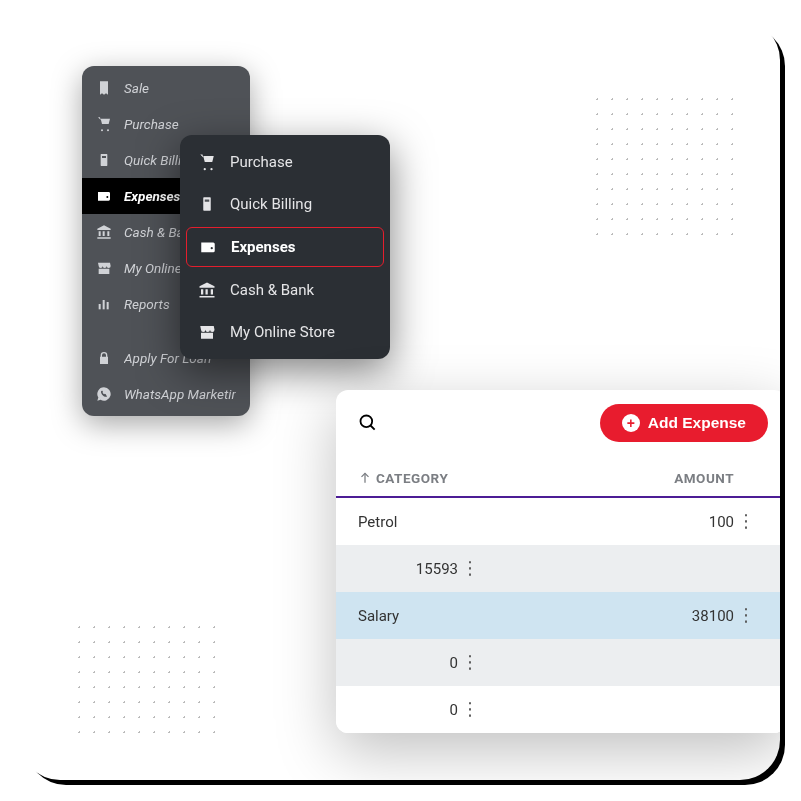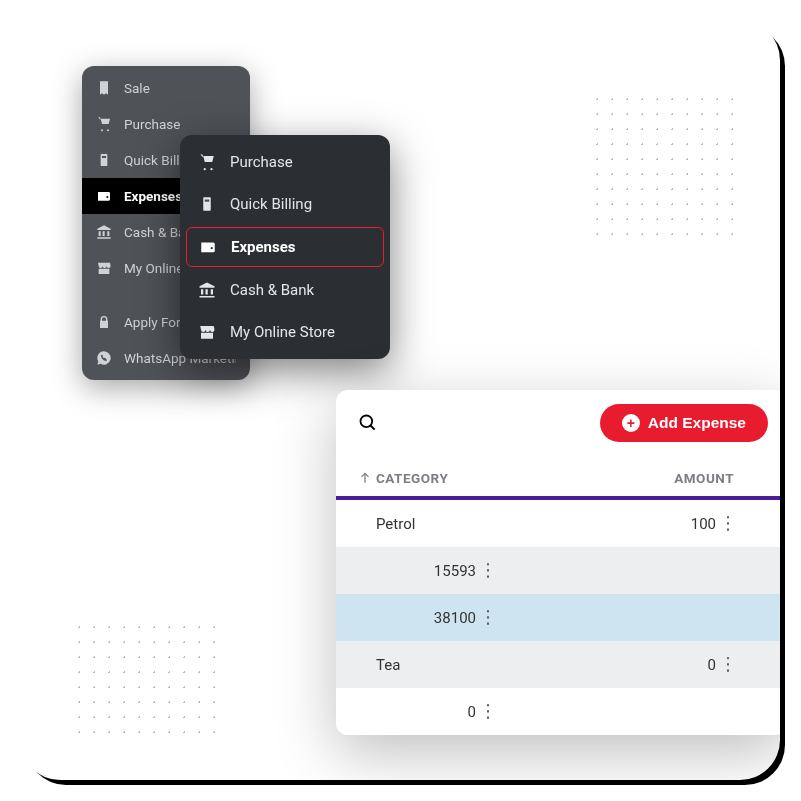--- a/index.html
+++ b/index.html
@@ -48,20 +48,21 @@
   }
   .sidebar1 .item {
     display: flex;
     align-items: center;
     gap: 12px;
     padding: 10px 14px;
     color: #d0d2d6;
     font-size: 13.5px;
     cursor: pointer;
     white-space: nowrap;
+    font-style: italic;
   }
   .sidebar1 .item.group-top { margin-top: 18px; }
   .sidebar1 .item.active {
     background: #000;
     color: #fff;
     font-weight: 700;
   }
   .sidebar1 .icon {
     flex: 0 0 16px;
     display: inline-flex;
@@ -140,33 +141,33 @@
   .add-btn .plus-circle {
     width: 18px; height: 18px;
     background: #fff; color: #e81c2e;
     border-radius: 50%;
     display: inline-flex; align-items: center; justify-content: center;
     font-weight: 700; font-size: 14px; line-height: 1;
   }
   .table-head {
     display: flex;
     padding: 14px 22px 10px;
-    border-bottom: 4px solid #4c1d95;
+    border-bottom: 2px solid #4c1d95;
     color: #7b7e83;
     font-size: 13.5px;
     font-weight: 700;
     letter-spacing: 0.5px;
   }
   .col-cat { flex: 1; display:flex; align-items:center; gap:4px;}
   .col-amt { width: 100px; text-align: right; }
   .col-dots { width: 30px; }
   .table-row {
     display: flex;
     align-items: center;
-    padding: 14px 40px;
+    padding: 14px 22px;
     font-size: 15px;
     color: #333;
   }
   .table-row:nth-child(odd) { background: #fff; }
   .table-row:nth-child(even) { background: #eceef0; }
   .table-row.highlight { background: #cfe4f1 !important; }
   .dots-btn {
     background: none; border: none; cursor: pointer;
     color: #555; font-size: 18px; line-height: 1;
     width: 24px; text-align: center;
@@ -225,20 +226,30 @@
         </span>
         <span class="txt">Cash &amp; Bank</span>
       </div>
       <div class="item">
         <span class="icon">
           <svg width="16" height="16" viewBox="0 0 24 24" fill="currentColor">
             <path d="M3 4h18l1 5a3 3 0 01-6 0 3 3 0 01-6 0 3 3 0 01-6 0l-1-5zm1 9h16v8H4v-8z"></path>
           </svg>
         </span>
         <span class="txt">My Online Store</span>
+      </div>
+      <div class="item">
+        <span class="icon">
+          <svg width="16" height="16" viewBox="0 0 24 24" fill="currentColor">
+            <rect x="4" y="12" width="3" height="8"></rect>
+            <rect x="10" y="6" width="3" height="14"></rect>
+            <rect x="16" y="9" width="3" height="11"></rect>
+          </svg>
+        </span>
+        <span class="txt">Reports</span>
       </div>
       <div class="item group-top">
         <span class="icon">
           <svg width="16" height="16" viewBox="0 0 24 24" fill="currentColor">
             <path d="M7 10V8a5 5 0 0110 0v2h1v11H6V10h1zm2 0h6V8a3 3 0 00-6 0v2z"></path>
           </svg>
         </span>
         <span class="txt">Apply For Loan</span>
       </div>
       <div class="item">
@@ -329,27 +340,27 @@
         <div class="table-row">
           <div class="col-cat">Petrol</div>
           <div class="col-amt">100</div>
           <div class="col-dots"><button class="dots-btn"><span>⋮</span></button></div>
         </div>
         <div class="table-row">
           <div class="col-amt">15593</div>
           <div class="col-dots"><button class="dots-btn"><span>⋮</span></button></div>
         </div>
         <div class="table-row highlight">
+          <div class="col-cat">Salary</div>
           <div class="col-amt">38100</div>
-          <div class="col-dots"><button class="dots-btn"><span>⋮</span></button></div>
-        </div>
-        <div class="table-row">
-          <div class="col-cat">Tea</div>
-          <div class="col-amt">0</div>
           <div class="col-dots"><button class="dots-btn"><span>⋮</span></button></div>
         </div>
         <div class="table-row">
           <div class="col-amt">0</div>
           <div class="col-dots"><button class="dots-btn"><span>⋮</span></button></div>
         </div>
+        <div class="table-row">
+          <div class="col-amt">0</div>
+          <div class="col-dots"><button class="dots-btn"><span>⋮</span></button></div>
+        </div>
       </div>
   </div>
 </div>
 
 </body></html>

